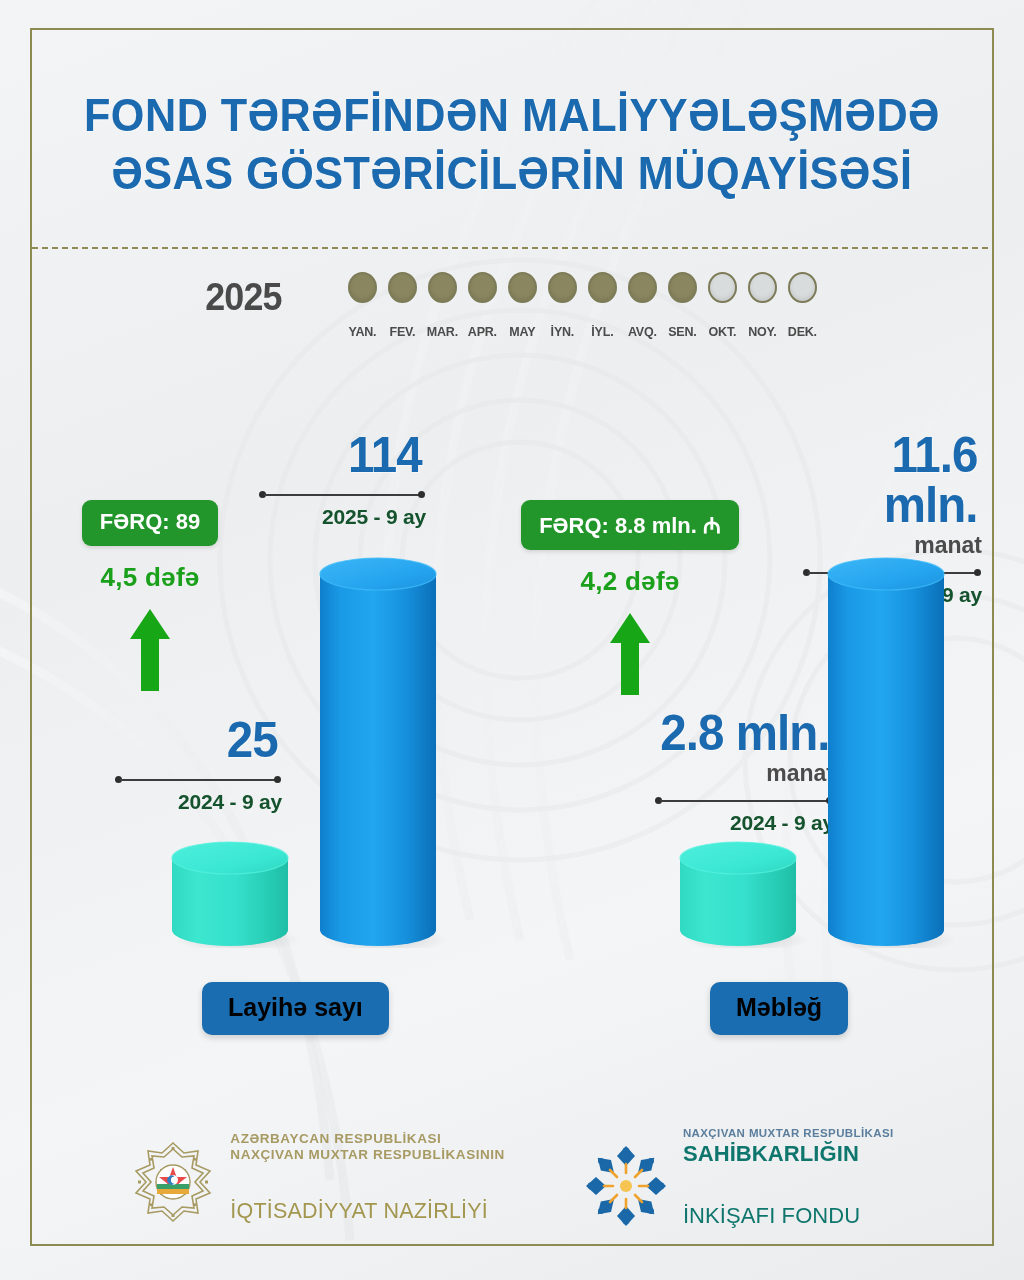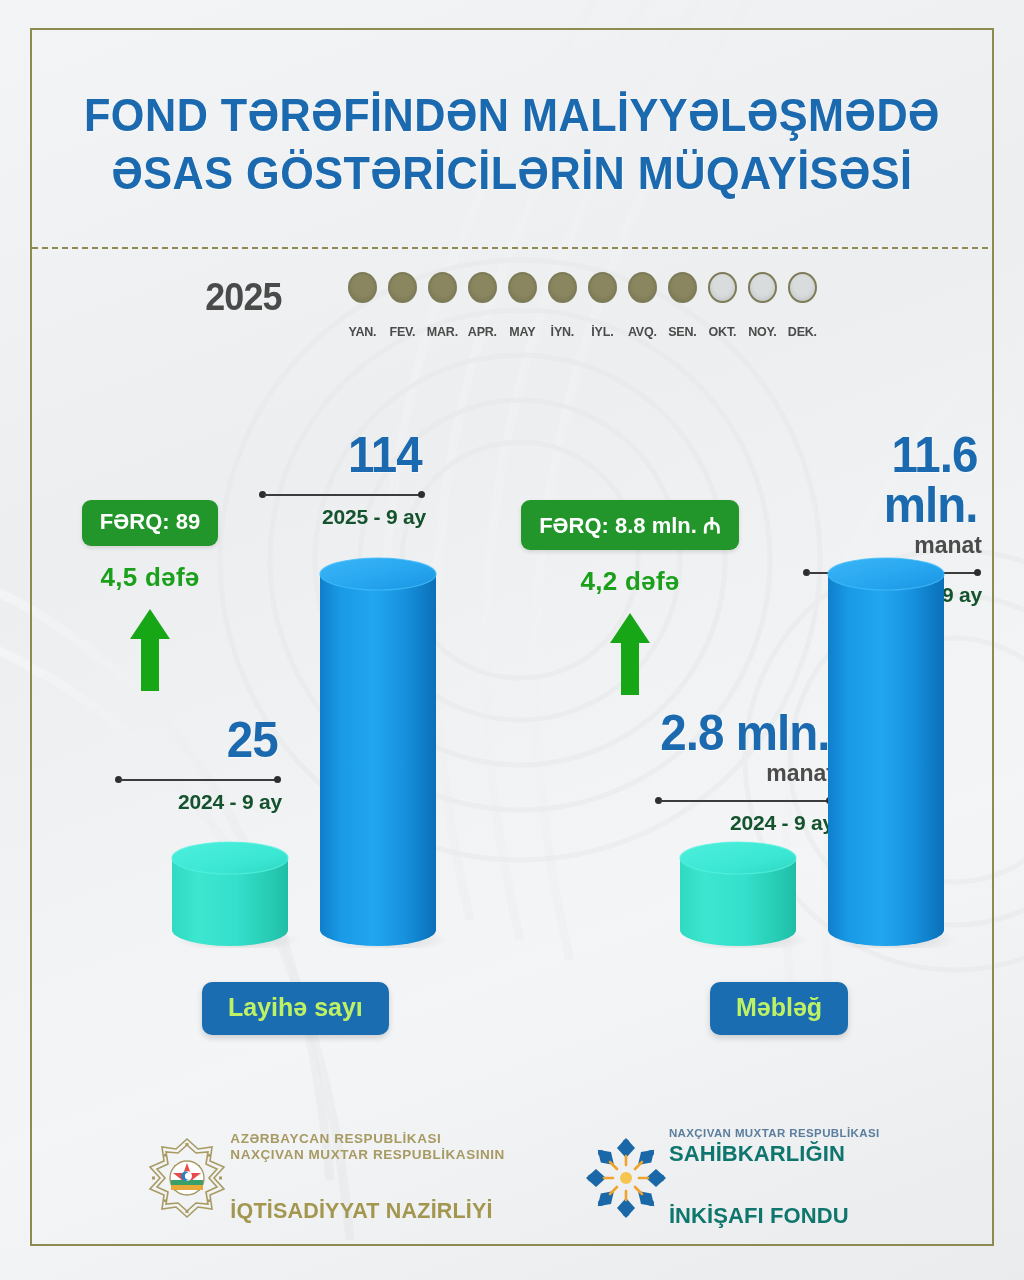--- a/index.html
+++ b/index.html
@@ -134,38 +134,38 @@
   }
 
   
   .cyl{ position:absolute; }
   .cyl svg{ display:block; }
 
   
   .chip{
     position:absolute;
     background:#1a6db0;
-    color:#bef264;
+    color:#000000;
     font-weight:bold;
     font-size:25px;
     border-radius:10px;
     padding:11px 26px 13px;
     white-space:nowrap;
     box-shadow:0 3px 6px rgba(0,0,0,.16);
   }
 
   
   #footer{
     position:absolute; left:0; right:0; top:1118px; height:120px;
     display:flex; justify-content:center; align-items:center; gap:78px;
   }
-  .logo{ display:flex; align-items:center; }
+  .logo{ display:flex; align-items:flex-end; gap:14px; }
   .logo .txt{ line-height:1.18; }
   .logo .t1,.logo .t2{ font-size:13.5px; letter-spacing:.55px; font-weight:bold; }
-  .logo .t3{ font-size:21.5px; font-weight:bold; letter-spacing:.2px;margin-top:36px; }
+  .logo .t3{ font-size:21.5px; font-weight:normal; letter-spacing:.2px;margin-top:36px; }
   #logo-ministry .t1,#logo-ministry .t2{ color:#a79a63; }
   #logo-ministry .t3{ color:#a3964f; }
   #logo-fund .t1{ color:#5b7e9e; font-size:11.5px; letter-spacing:.4px; }
   #logo-fund .t2,#logo-fund .t3{ color:#0f766e; font-size:22px; letter-spacing:.1px; }
 </style>
 </head>
 <body>
 
 <div id="bg-wrap">
   <div id="bg-base"></div>

